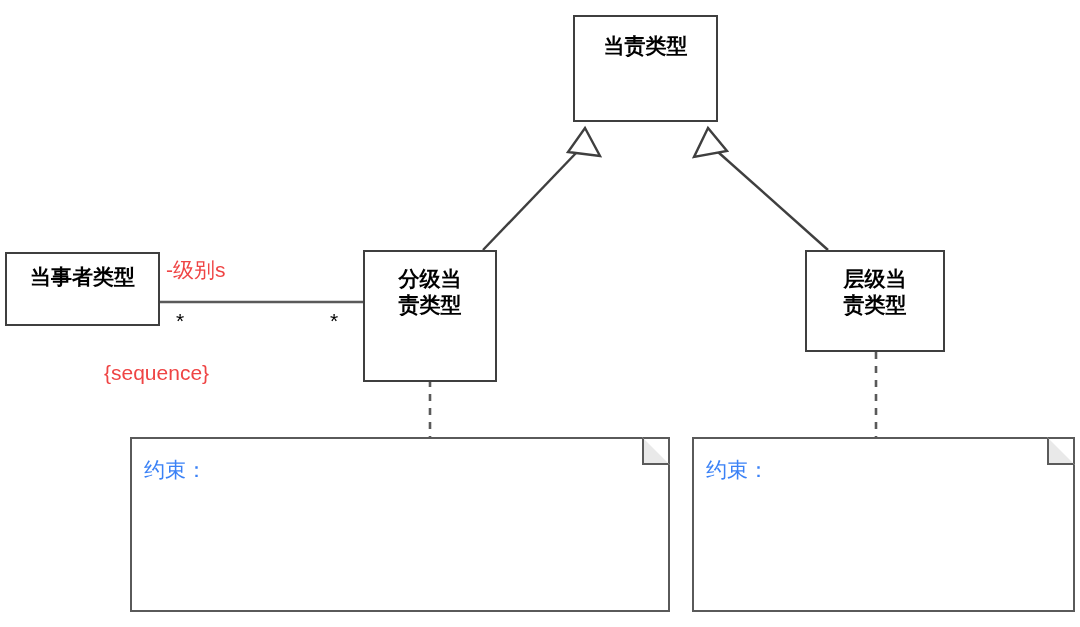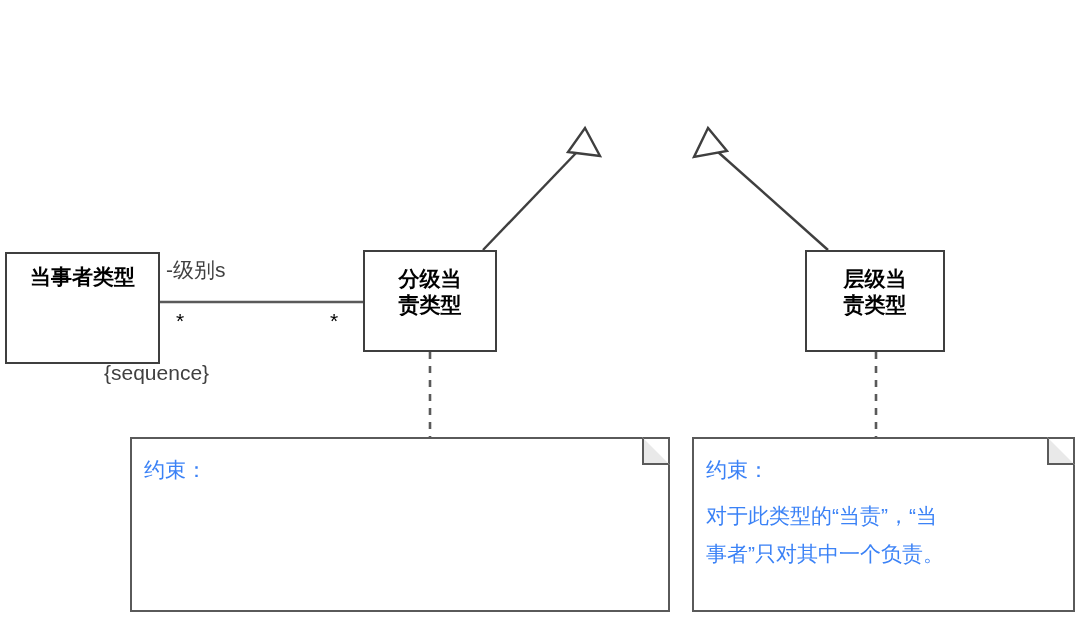--- a/index.html
+++ b/index.html
@@ -66,21 +66,21 @@
     top: 12px;
     font-size: 21px;
     line-height: 38px;
     color: #3b82f6;
     white-space: pre-line;
   }
   .edge-label {
     position: absolute;
     font-size: 21px;
     line-height: 24px;
-    color: #404040;
+    color: #ef4444;
     white-space: nowrap;
   }
   .mult {
     position: absolute;
     font-size: 21px;
     line-height: 22px;
     color: #000000;
   }
 </style>
 </head>
@@ -99,26 +99,29 @@
       <line x1="828" y1="250" x2="718" y2="152" stroke="#3f3f3f" stroke-width="2.4"></line>
       <polygon points="708,128 694,157 727,151" fill="#ffffff" stroke="#3f3f3f" stroke-width="2.4" stroke-linejoin="miter"></polygon>
     </g>
 
     <line x1="160" y1="302" x2="363" y2="302" stroke="#5a5a5a" stroke-width="2.4"></line>
 
     <line x1="430" y1="352" x2="430" y2="437" stroke="#5a5a5a" stroke-width="2.6" stroke-dasharray="7 7"></line>
     <line x1="876" y1="352" x2="876" y2="437" stroke="#5a5a5a" stroke-width="2.6" stroke-dasharray="7 7"></line>
   </svg>
 
+  <div class="class-box" style="left:573px; top:15px; width:145px; height:107px;">
+    <div class="class-name" style="margin-top:16px;">当责类型</div>
+  </div>
 
-  <div class="class-box" style="left:5px; top:252px; width:155px; height:112px;">
+  <div class="class-box" style="left:5px; top:252px; width:155px; height:74px;">
     <div class="class-name" style="margin-top:10px;">当事者类型</div>
   </div>
 
-  <div class="class-box" style="left:363px; top:250px; width:134px; height:102px;">
+  <div class="class-box" style="left:363px; top:250px; width:134px; height:132px;">
     <div class="class-name" style="margin-top:14px;">分级当
 责类型</div>
   </div>
 
   <div class="class-box" style="left:805px; top:250px; width:140px; height:102px;">
     <div class="class-name" style="margin-top:14px;">层级当
 责类型</div>
   </div>
 
   <div class="edge-label" style="left:166px; top:258px;">-级别s</div>
@@ -129,17 +132,15 @@
   <div class="edge-label" style="left:104px; top:361px;">{sequence}</div>
 
   <div class="note-box" style="left:130px; top:437px; width:540px; height:175px;">
     <div class="note-fold"></div>
     <div class="note-text">约束：</div>
   </div>
 
   <div class="note-box" style="left:692px; top:437px; width:383px; height:175px;">
     <div class="note-fold"></div>
     <div class="note-text">约束：</div>
-    <div class="note-text" style="top:58px;">对于此类型的“当责”，“当
-事者”只对其中一个负责。</div>
   </div>
 
 </div>
 
 </body></html>

